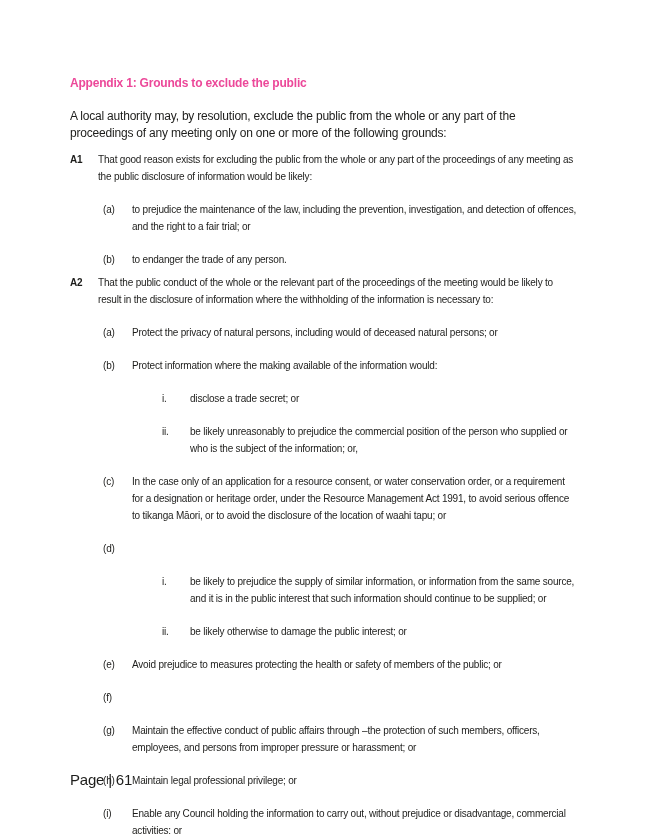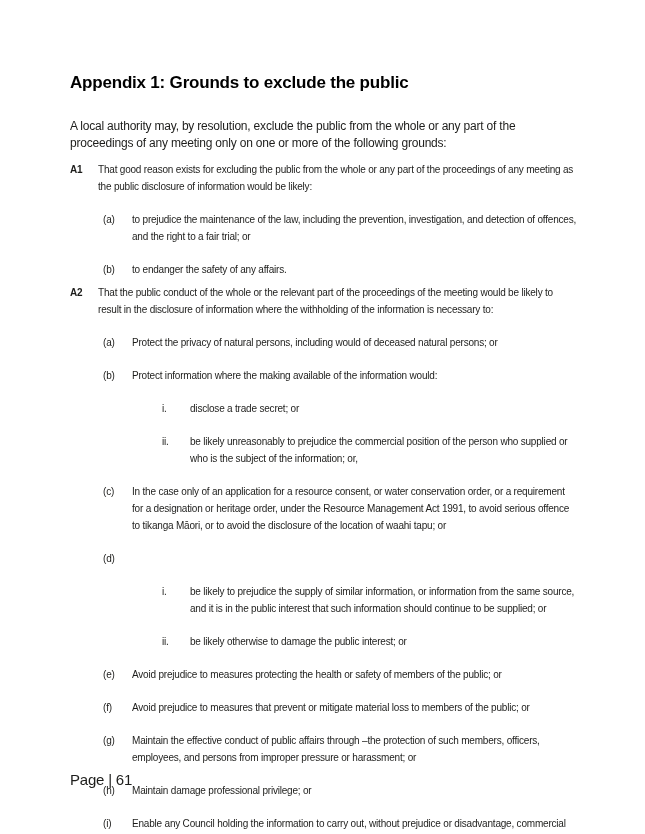--- a/index.html
+++ b/index.html
@@ -12,26 +12,26 @@
     color: #1d1d1b;
     overflow: hidden;
   }
   .content {
     position: absolute;
     left: 70px;
     top: 72px;
     width: 507px;
   }
   h1.doc-title {
-    font-size: 17px;
+    font-size: 12px;
     line-height: 22px;
     font-weight: 700;
     letter-spacing: -0.2px;
-    margin: 0 0 24px 0;
-    color: #000000;
+    margin: 0 0 14px 0;
+    color: #ec4899;
   }
   .intro {
     font-size: 12px;
     line-height: 17px;
     letter-spacing: -0.2px;
     margin: 0 0 9px 0;
   }
   .item {
     display: flex;
     align-items: flex-start;
@@ -71,21 +71,21 @@
     <div class="item l0">
       <span class="lbl">A1</span>
       <span class="txt">That good reason exists for excluding the public from the whole or any part of the proceedings of any meeting as the public disclosure of information would be likely:</span>
     </div>
     <div class="item l1">
       <span class="lbl">(a)</span>
       <span class="txt">to prejudice the maintenance of the law, including the prevention, investigation, and detection of offences, and the right to a fair trial; or</span>
     </div>
     <div class="item l1">
       <span class="lbl">(b)</span>
-      <span class="txt">to endanger the safety of any affairs.</span>
+      <span class="txt">to endanger the trade of any person.</span>
     </div>
 
     <div class="item l0">
       <span class="lbl">A2</span>
       <span class="txt">That the public conduct of the whole or the relevant part of the proceedings of the meeting would be likely to result in the disclosure of information where the withholding of the information is necessary to:</span>
     </div>
     <div class="item l1">
       <span class="lbl">(a)</span>
       <span class="txt">Protect the privacy of natural persons, including would of deceased natural persons; or</span>
     </div>
@@ -115,29 +115,28 @@
     <div class="item l2">
       <span class="lbl">ii.</span>
       <span class="txt">be likely otherwise to damage the public interest; or</span>
     </div>
     <div class="item l1">
       <span class="lbl">(e)</span>
       <span class="txt">Avoid prejudice to measures protecting the health or safety of members of the public; or</span>
     </div>
     <div class="item l1">
       <span class="lbl">(f)</span>
-      <span class="txt">Avoid prejudice to measures that prevent or mitigate material loss to members of the public; or</span>
     </div>
     <div class="item l1">
       <span class="lbl">(g)</span>
       <span class="txt">Maintain the effective conduct of public affairs through –the protection of such members, officers, employees, and persons from improper pressure or harassment; or</span>
     </div>
     <div class="item l1">
       <span class="lbl">(h)</span>
-      <span class="txt">Maintain damage professional privilege; or</span>
+      <span class="txt">Maintain legal professional privilege; or</span>
     </div>
     <div class="item l1">
       <span class="lbl">(i)</span>
       <span class="txt">Enable any Council holding the information to carry out, without prejudice or disadvantage, commercial activities; or</span>
     </div>
 
   </div>
 
   <div class="footer">Page | 61</div>
 </div>

